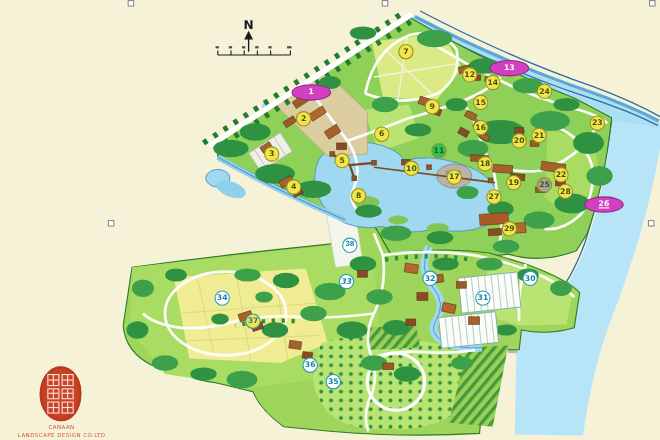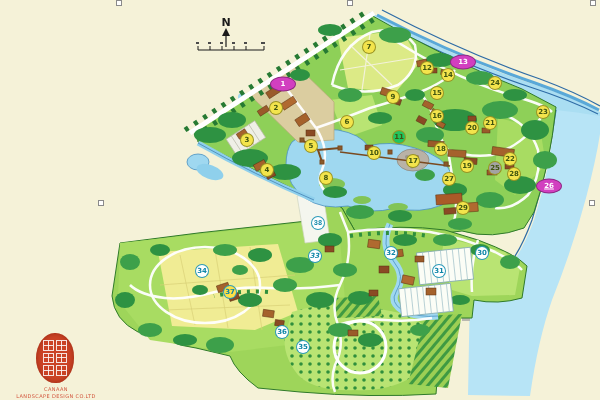--- a/index.html
+++ b/index.html
@@ -4,21 +4,21 @@
 <style>
   html,body{margin:0;padding:0;background:#e8e8e8;}
   .canvas{position:relative;width:600px;height:400px;background:#f5f2d8;overflow:hidden;
           font-family:"DejaVu Sans","Liberation Sans",sans-serif;}
   .map-title{position:absolute;left:16px;top:28px;font-size:19px;font-weight:bold;
              color:#867d72;letter-spacing:3px;}
   .marker-layer{position:absolute;left:0;top:0;width:600px;height:400px;pointer-events:none;}
   .marker{position:absolute;width:12px;height:12px;border-radius:50%;display:flex;
           align-items:center;justify-content:center;font-size:7px;font-weight:bold;
           transform:translate(-50%,-50%);pointer-events:auto;line-height:1;}
-  .marker.pink{width:24px;height:13px;}
+  .marker.pink{width:34px;height:13px;}
   .seal{position:absolute;left:36px;top:333px;width:38px;height:50px;background:#cb4325;
         border-radius:50% 50% 48% 52% / 52% 48% 50% 50%;
         box-shadow:inset 0 0 5px rgba(110,20,5,.55);}
   .seal-glyphs{position:absolute;inset:7px 7px;display:grid;
                grid-template:repeat(3,1fr)/repeat(2,1fr);gap:2px;}
   .seal-cell{border:1px solid rgba(255,255,255,.85);
      background:
        linear-gradient(rgba(255,255,255,.85),rgba(255,255,255,.85)) center/100% 1px no-repeat,
        linear-gradient(rgba(255,255,255,.85),rgba(255,255,255,.85)) center/1px 100% no-repeat;}
   .company{position:absolute;left:10px;top:386px;width:92px;text-align:center;

